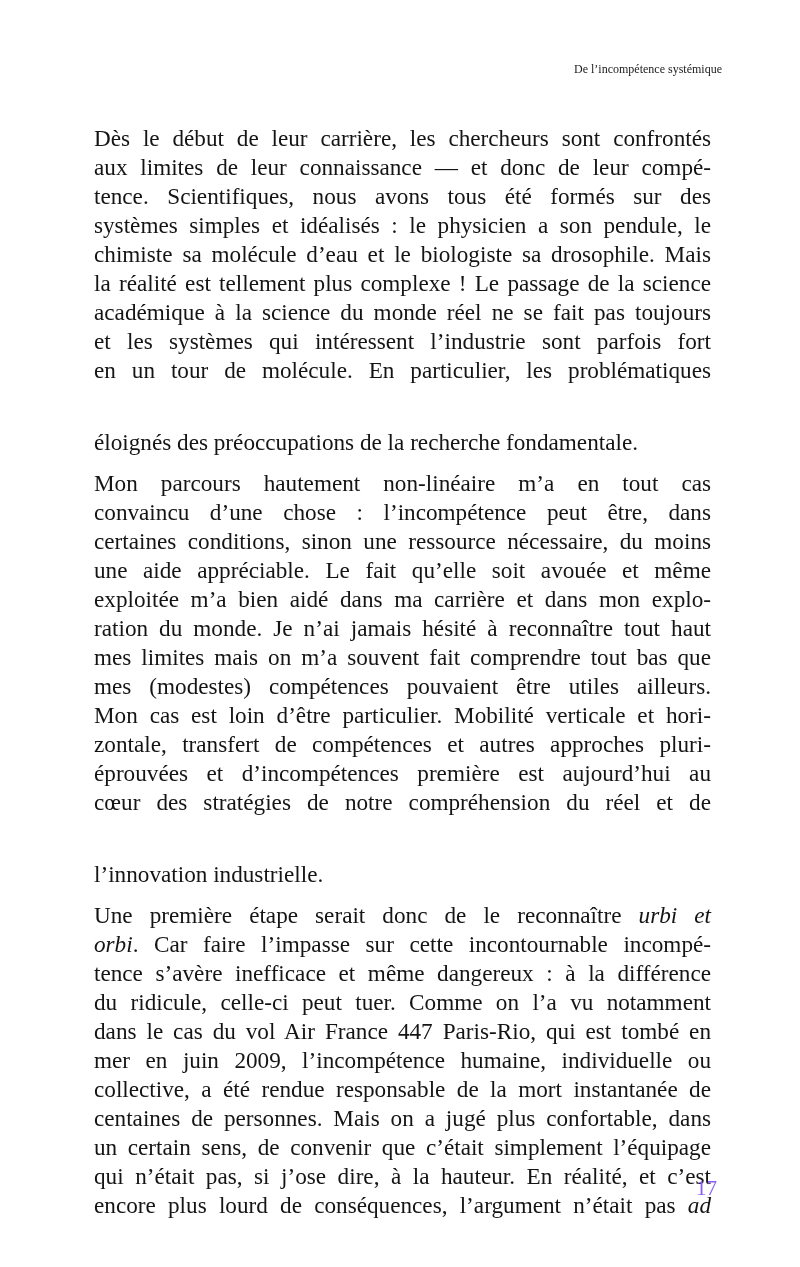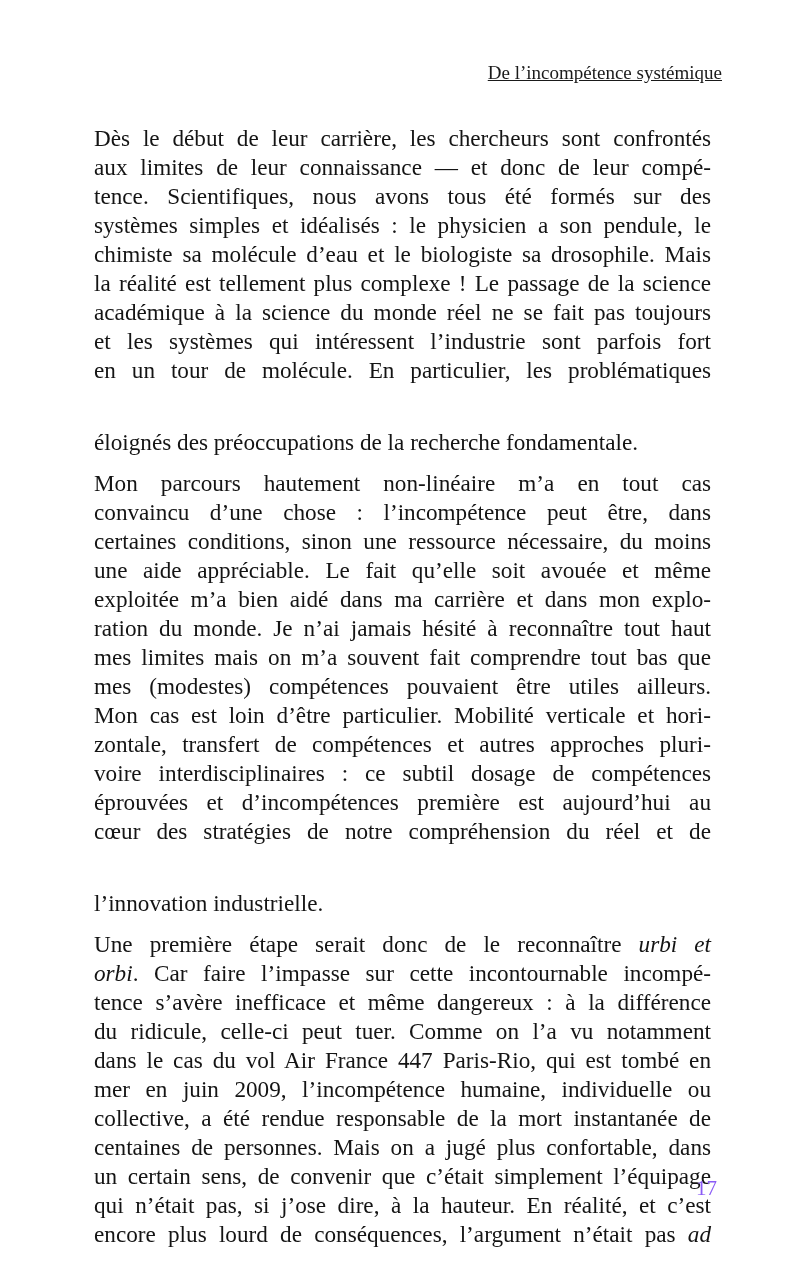--- a/index.html
+++ b/index.html
@@ -1,18 +1,18 @@
 <!DOCTYPE html>
 <html><head>
   <meta charset="utf-8">
   <style>
     html, body { margin: 0; padding: 0; background: #ffffff; }
     body { width: 800px; height: 1267px; position: relative; overflow: hidden; }
     .page { position: absolute; left: 0; top: 0; width: 800px; height: 1267px; background: #ffffff; color: #141414; font-family: "Liberation Serif", "DejaVu Serif", serif; }
-    .running-head { position: absolute; top: 62px; right: 78px; font-size: 19px; color: #1a1a1a; white-space: nowrap; text-decoration: underline; }
+    .running-head { position: absolute; top: 62px; right: 78px; font-size: 12px; color: #1a1a1a; white-space: nowrap; }
     .body-text { position: absolute; left: 94px; width: 617px; top: 124px; }
     .para { margin: 0 0 12px 0; }
     .line { display: block; font-size: 23.2px; line-height: 29px; height: 29px; white-space: nowrap; text-align: justify; text-align-last: justify; }
     .line.last { text-align-last: left; margin-top: 43px; }
     .page-number { position: absolute; top: 1176px; right: 83px; font-size: 21px; color: #8b5cf6; }
     em { font-style: italic; }
   </style>
 </head>
 <body>
 
@@ -37,21 +37,20 @@
       <span class="line">Mon parcours hautement non-linéaire m’a en tout cas</span>
       <span class="line">convaincu d’une chose : l’incompétence peut être, dans</span>
       <span class="line">certaines conditions, sinon une ressource nécessaire, du moins</span>
       <span class="line">une aide appréciable. Le fait qu’elle soit avouée et même</span>
       <span class="line">exploitée m’a bien aidé dans ma carrière et dans mon explo-</span>
       <span class="line">ration du monde. Je n’ai jamais hésité à reconnaître tout haut</span>
       <span class="line">mes limites mais on m’a souvent fait comprendre tout bas que</span>
       <span class="line">mes (modestes) compétences pouvaient être utiles ailleurs.</span>
       <span class="line">Mon cas est loin d’être particulier. Mobilité verticale et hori-</span>
       <span class="line">zontale, transfert de compétences et autres approches pluri-</span>
-      <span class="line">voire interdisciplinaires : ce subtil dosage de compétences</span>
       <span class="line">éprouvées et d’incompétences première est aujourd’hui au</span>
       <span class="line">cœur des stratégies de notre compréhension du réel et de</span>
       <span class="line last">l’innovation industrielle.</span>
     </p>
 
     <p class="para">
       <span class="line"><span>Une première étape serait donc de le reconnaître </span><em>urbi et</em></span>
       <span class="line"><em>orbi</em><span>. Car faire l’impasse sur cette incontournable incompé-</span></span>
       <span class="line">tence s’avère inefficace et même dangereux : à la différence</span>
       <span class="line">du ridicule, celle-ci peut tuer. Comme on l’a vu notamment</span>

